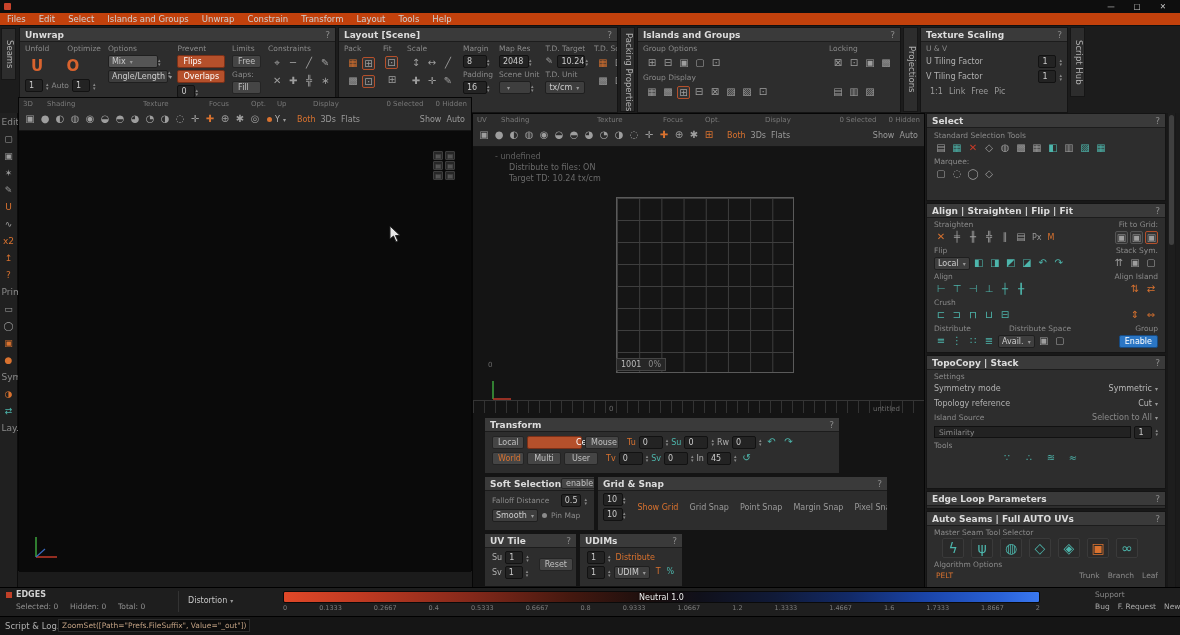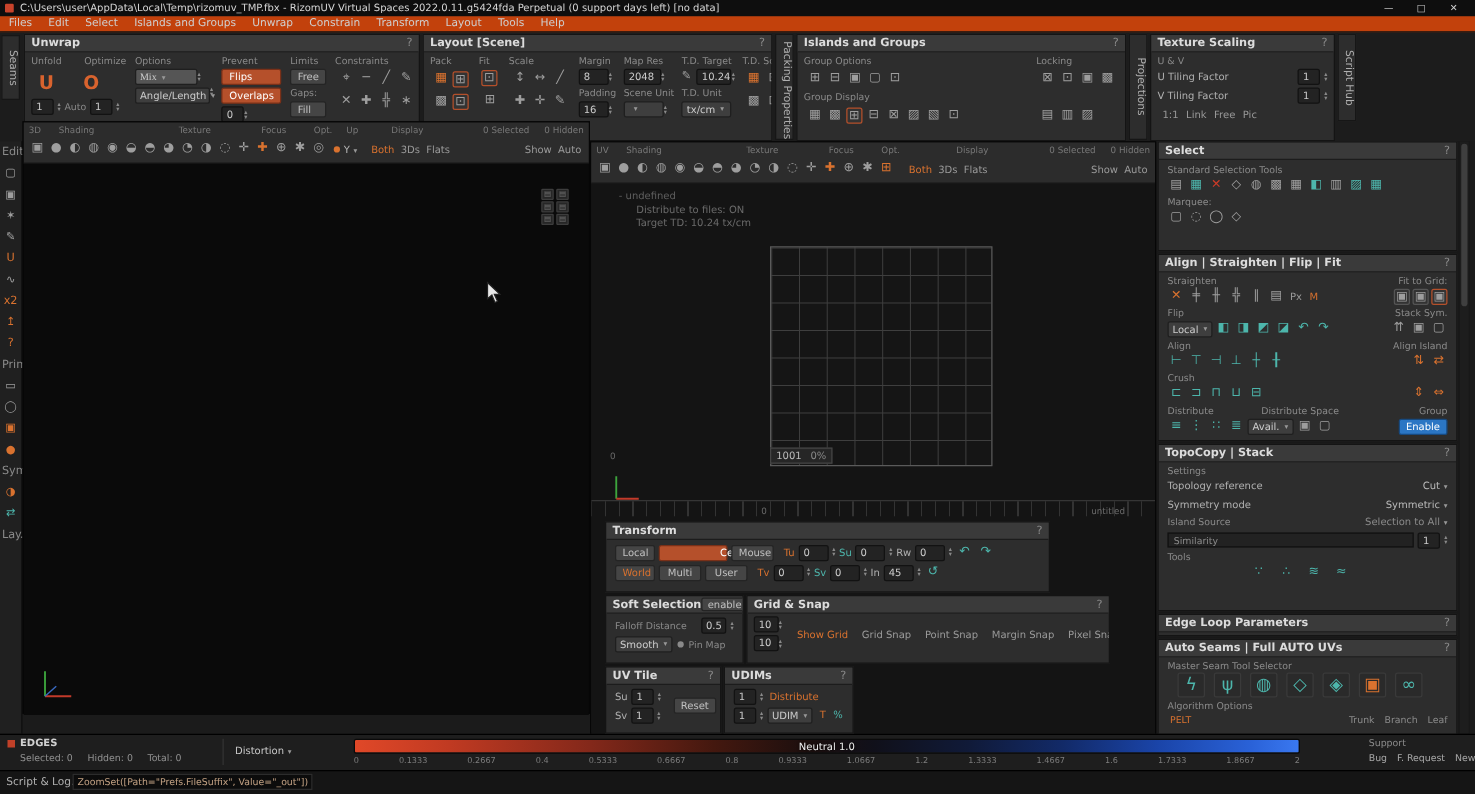--- a/index.html
+++ b/index.html
@@ -109,21 +109,20 @@
   #statusbar{left:0;top:616px;width:1180px;height:19px;background:#151515;border-top:1px solid #000;}
   .logbox{position:absolute;left:58px;top:2px;width:192px;height:13px;background:#0c0c0c;border:1px solid #2c2c2c;
     font-size:7.5px;color:#c2a183;padding:1px 3px;white-space:nowrap;overflow:hidden;}
   .cursor-svg{position:absolute;}
 </style>
 </head>
 <body>
 
 <div id="titlebar" class="abs">
   <span class="appicon"></span>
-  <span id="wtitle">C:\Users\user\AppData\Local\Temp\rizomuv_TMP.fbx - RizomUV  Virtual Spaces 2022.0.11.g5424fda Perpetual  (0 support days left) [no data]</span>
   <span class="winbtns">
     <span class="wbtn">—</span>
     <span class="wbtn">□</span>
     <span class="wbtn">✕</span>
   </span>
 </div>
 
 <div id="menubar" class="abs">
     <span class="mitem">Files</span>
     <span class="mitem">Edit</span>
@@ -160,21 +159,21 @@
         <span class="val">1</span>
           <span class="spin"></span>
         <span class="lbl">Auto</span>
         <span class="val">1</span>
           <span class="spin"></span>
         </div>
     </div>
     <div class="ucol">
       <span class="lbl">Options</span>
       <div style="display:flex;align-items:center;">
-          <span class="dd lt" style="width:50px;font-family:Liberation Serif, serif;">Mix</span>
+          <span class="dd lt" style="width:50px;">Mix</span>
           <span class="spin"></span>
         </div>
       <div style="display:flex;align-items:flex-start;">
           <span class="dd" style="width:60px;">Angle/Length</span>
           <span class="spin"></span>
         </div>
     </div>
     <div class="ucol">
       <span class="lbl">Prevent</span>
       <span class="tbtn orangebg">Flips</span>
@@ -786,26 +785,26 @@
   <div class="rp" style="height:134px;">
     <div class="phead">
         <span>TopoCopy | Stack</span>
       <span class="help">?</span>
       </div>
     <div class="pbody" style="padding:1px 5px;">
       <div class="lblrow">
           <span class="lbl">Settings</span>
         </div>
       <div class="irow" style="height:15px;">
+          <span class="lbl2">Symmetry mode</span>
+        <span class="ddl mlauto">Symmetric</span>
+        </div>
+      <div class="irow" style="height:15px;">
           <span class="lbl2">Topology reference</span>
         <span class="ddl mlauto">Cut</span>
-        </div>
-      <div class="irow" style="height:15px;">
-          <span class="lbl2">Symmetry mode</span>
-        <span class="ddl mlauto">Symmetric</span>
         </div>
       <div class="irow" style="height:13px;">
           <span class="lbl">Island Source</span>
         <span class="ddl dim mlauto">Selection to All</span>
         </div>
       <div class="irow" style="height:16px;gap:3px;">
         <div class="slider">
             <span class="lbl">Similarity</span>
           </div>
         <span class="val" style="width:16px;">1</span>

